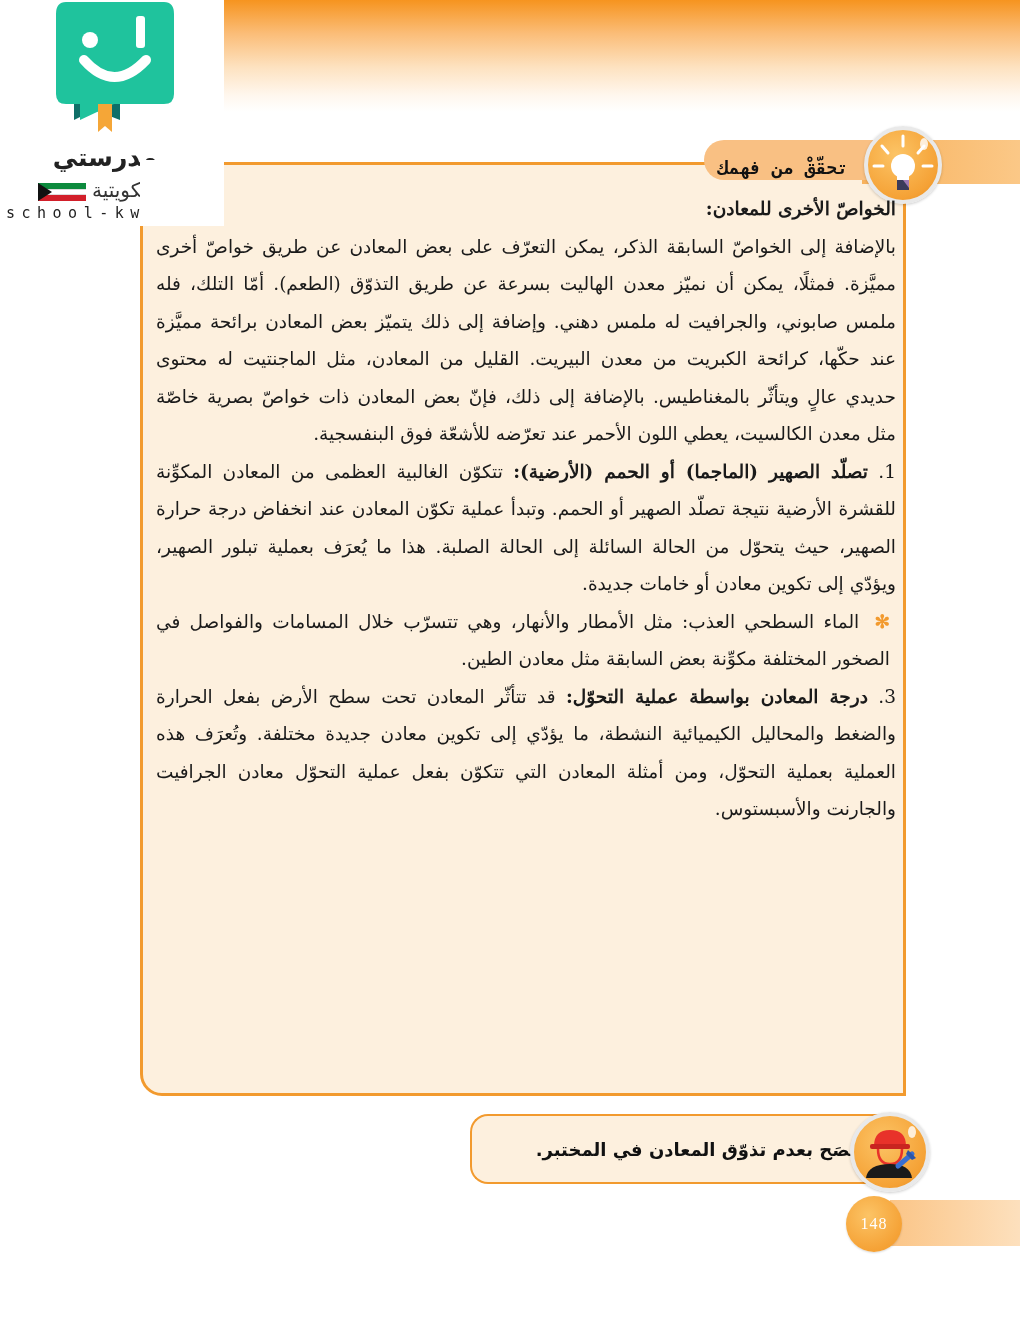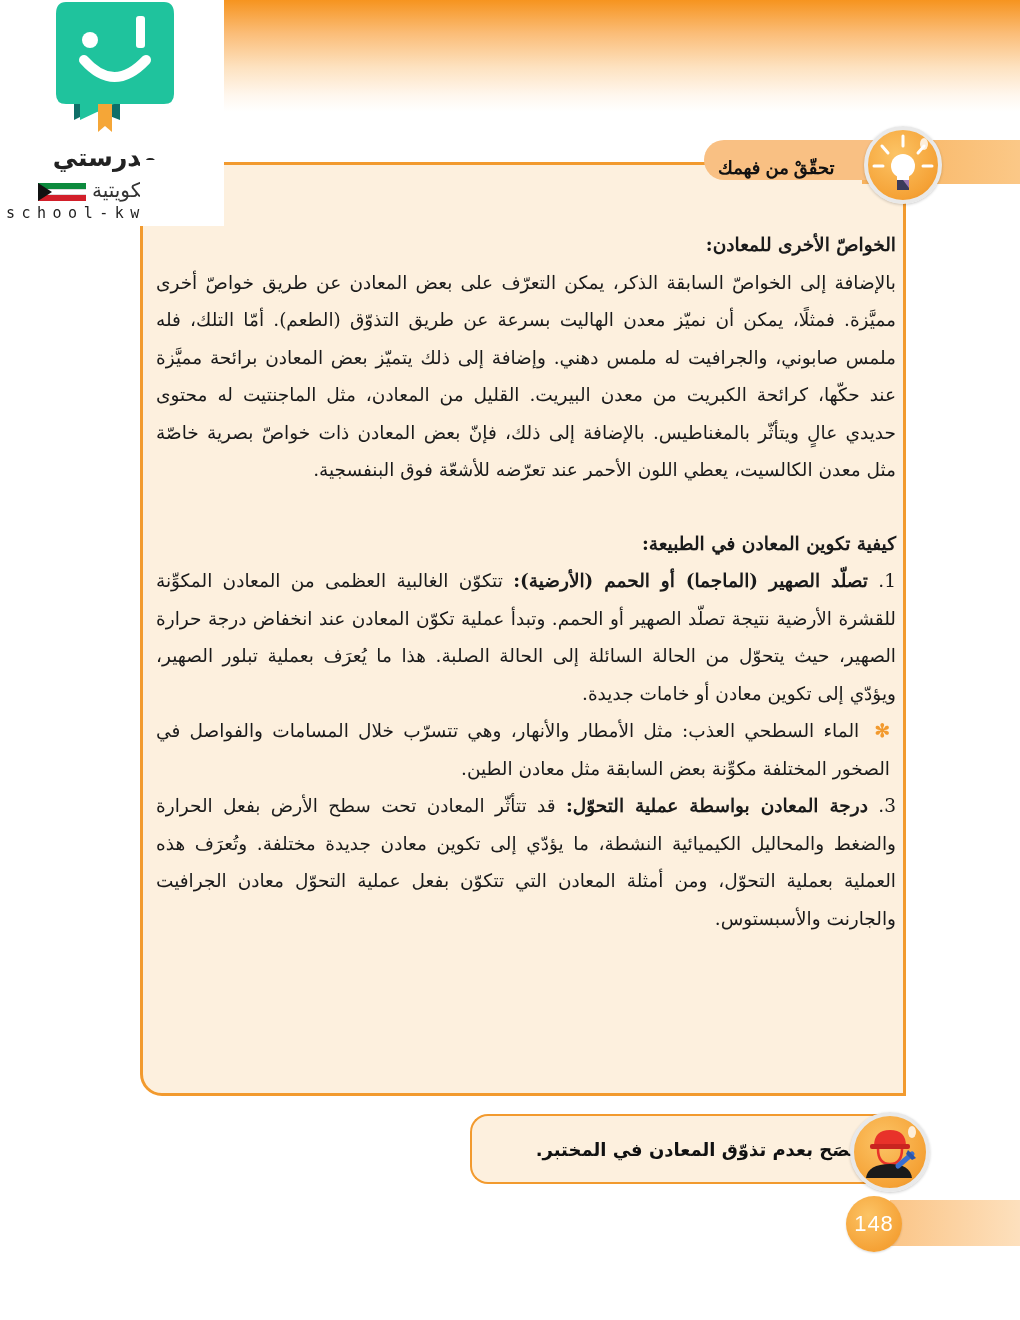--- a/index.html
+++ b/index.html
@@ -28,21 +28,21 @@
     
     .header-band {
       position: absolute; left: 862px; top: 140px; width: 158px; height: 44px;
       background: linear-gradient(to right, #f8b25d, #fbc887);
     }
     .header-pill {
       position: absolute; left: 704px; top: 140px; width: 178px; height: 40px;
       background: #f9c083; border-radius: 20px 0 0 20px;
       display: flex; align-items: center; justify-content: flex-start; padding-left: 14px;
     }
-    .header-pill span { font-family: Liberation Sans, sans-serif; font-weight: bold; font-size: 18px; color: #111; direction: rtl; margin-top: 16px; }
+    .header-pill span { font-family: Liberation Mono, monospace; font-weight: bold; font-size: 18px; color: #111; direction: rtl; margin-top: 16px; }
     .bulb-circle {
       position: absolute; left: 864px; top: 126px; width: 78px; height: 78px; border-radius: 50%;
       background: radial-gradient(circle at 40% 35%, #fcc466, #f5a236 70%, #e98a1c 100%);
       border: 4px solid #e9e9e9; box-shadow: 0 1px 3px rgba(0,0,0,0.2);
     }
 
     
     .content-box {
       position: absolute; left: 140px; top: 162px; width: 766px; height: 934px;
       background: #fdf0de;
@@ -50,21 +50,21 @@
       border-radius: 0 0 0 22px;
     }
     .content-box-top-mask { position: absolute; left: 140px; top: 160px; width: 84px; height: 66px; background: #fff; }
 
     .text-area {
       position: absolute; left: 156px; top: 190px; width: 740px;
       direction: rtl; text-align: justify;
       font-family: "DejaVu Serif", serif; font-size: 18.5px; line-height: 37.5px; color: #1a1a1a;
     }
     .text-area p { text-align-last: right; }
-    .heading { font-weight: bold; margin-top: 36px; }
+    .heading { font-weight: bold; }
     .bold { font-weight: bold; }
     .item { padding-right: 0; }
     .sub { padding-right: 6px; }
     .star { color: #f29a2e; font-weight: bold; margin-left: 6px; }
 
     
     .tip-box {
       position: absolute; left: 470px; top: 1114px; width: 420px; height: 70px;
       background: #fdf0de; border: 2.5px solid #f29a2e; border-right: none;
       border-radius: 18px 0 0 18px;
@@ -81,21 +81,21 @@
     .page-band {
       position: absolute; left: 890px; top: 1200px; width: 130px; height: 46px;
       background: linear-gradient(to right, #fbc587, #fde0bd);
     }
     .page-circle {
       position: absolute; left: 846px; top: 1196px; width: 56px; height: 56px; border-radius: 50%;
       background: radial-gradient(circle at 40% 35%, #fcc466, #f5a236 70%, #ee9a2c 100%);
       display: flex; align-items: center; justify-content: center;
       box-shadow: 0 1px 2px rgba(0,0,0,0.15);
     }
-    .page-circle span { color: #fff; font-family: Liberation Sans, sans-serif; font-size: 22px; letter-spacing: 1px; }
+    .page-circle span { color: #fff; font-family: Liberation Serif, serif; font-size: 16px; letter-spacing: 1px; }
   </style>
 </head>
 <body>
 
 <div class="top-gradient"></div>
 
 <div class="logo">
   <svg class="logo-mark" viewBox="0 0 122 132">
     <path d="M20 86 L20 118 L40 108 L66 118 L66 96 Z" fill="#0f6f68"></path>
     <path d="M12 0 H110 Q120 0 120 12 V92 Q120 102 110 102 H60 L26 118 L26 102 H12 Q2 102 2 92 V12 Q2 0 12 0 Z" fill="#1fc39d"></path>
@@ -138,21 +138,20 @@
     <path d="M29 44 H41 V50 H29 Z" fill="#ffffff"></path>
     <path d="M29 50 H41 V60 H29 Z" fill="#3b3b5a"></path>
     <path d="M35 50 L41 50 L41 58 Z" fill="#a07ab4"></path>
     <ellipse cx="56" cy="14" rx="4" ry="6" fill="#ffffff" opacity="0.8"></ellipse>
   </svg>
 </div>
 
 <div class="text-area">
   <p class="heading">الخواصّ الأخرى للمعادن:</p>
   <p>بالإضافة إلى الخواصّ السابقة الذكر، يمكن التعرّف على بعض المعادن عن طريق خواصّ أخرى مميَّزة. فمثلًا، يمكن أن نميّز معدن الهاليت بسرعة عن طريق التذوّق (الطعم). أمّا التلك، فله ملمس صابوني، والجرافيت له ملمس دهني. وإضافة إلى ذلك يتميّز بعض المعادن برائحة مميَّزة عند حكّها، كرائحة الكبريت من معدن البيريت. القليل من المعادن، مثل الماجنتيت له محتوى حديدي عالٍ ويتأثّر بالمغناطيس. بالإضافة إلى ذلك، فإنّ بعض المعادن ذات خواصّ بصرية خاصّة مثل معدن الكالسيت، يعطي اللون الأحمر عند تعرّضه للأشعّة فوق البنفسجية.</p>
-  <p class="heading">كيفية تكوين المعادن في الطبيعة:</p>
 
   <div class="item">
     <p>
       <span>1.</span>
       <span class="bold">تصلّد الصهير (الماجما) أو الحمم (الأرضية):</span>
       <span>تتكوّن الغالبية العظمى من المعادن المكوِّنة للقشرة الأرضية نتيجة تصلّد الصهير أو الحمم. وتبدأ عملية تكوّن المعادن عند انخفاض درجة حرارة الصهير، حيث يتحوّل من الحالة السائلة إلى الحالة الصلبة. هذا ما يُعرَف بعملية تبلور الصهير، ويؤدّي إلى تكوين معادن أو خامات جديدة.</span>
     </p>
   </div>
 
   <div class="item">

